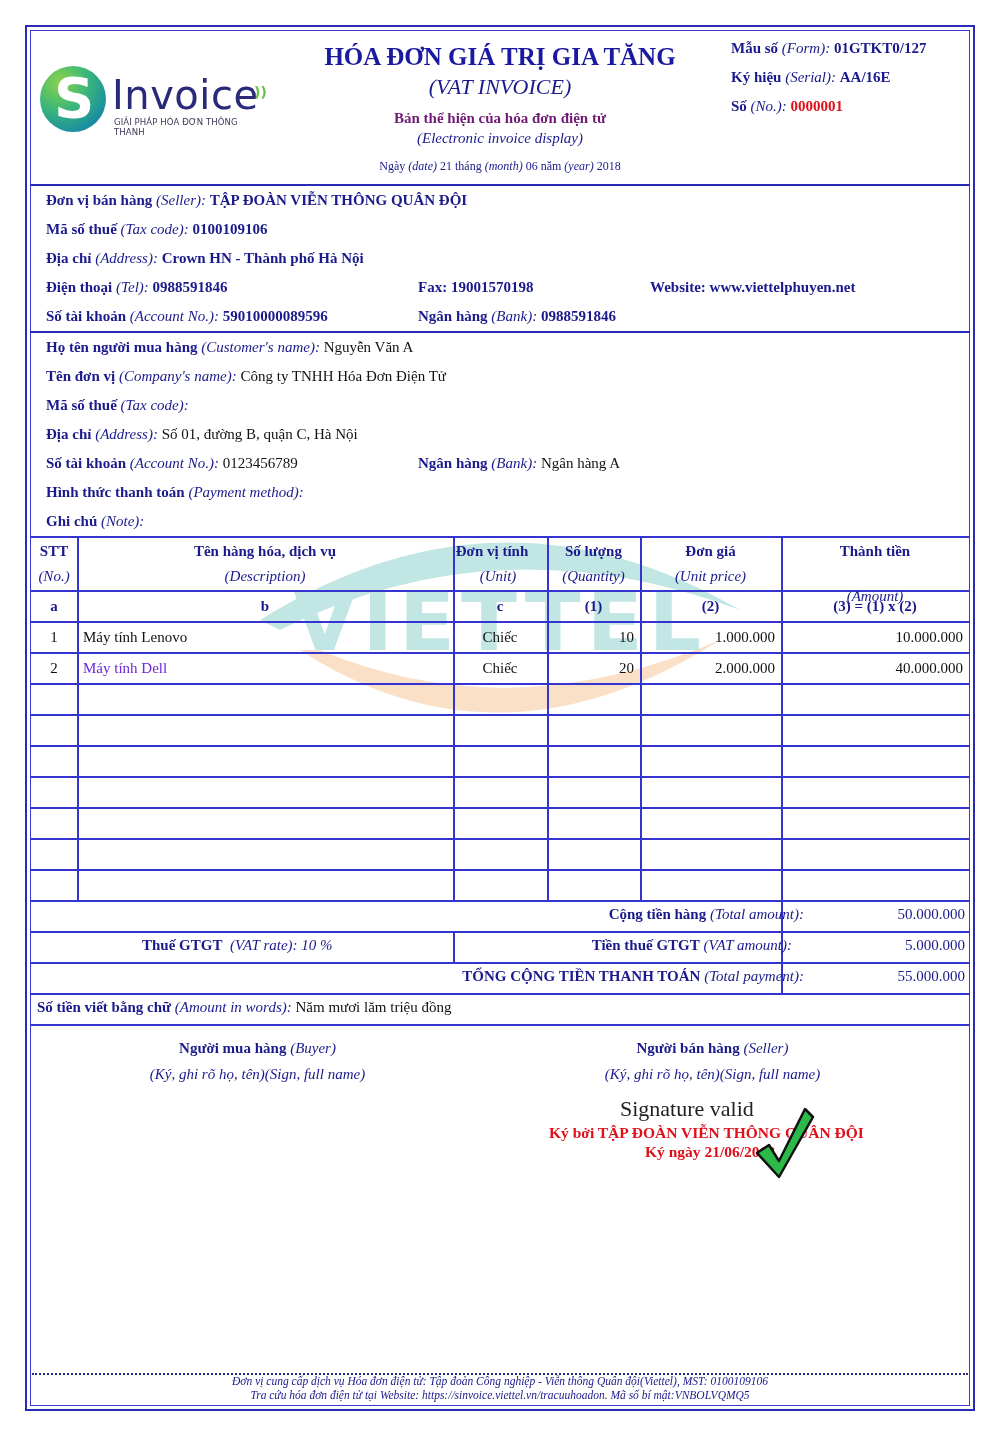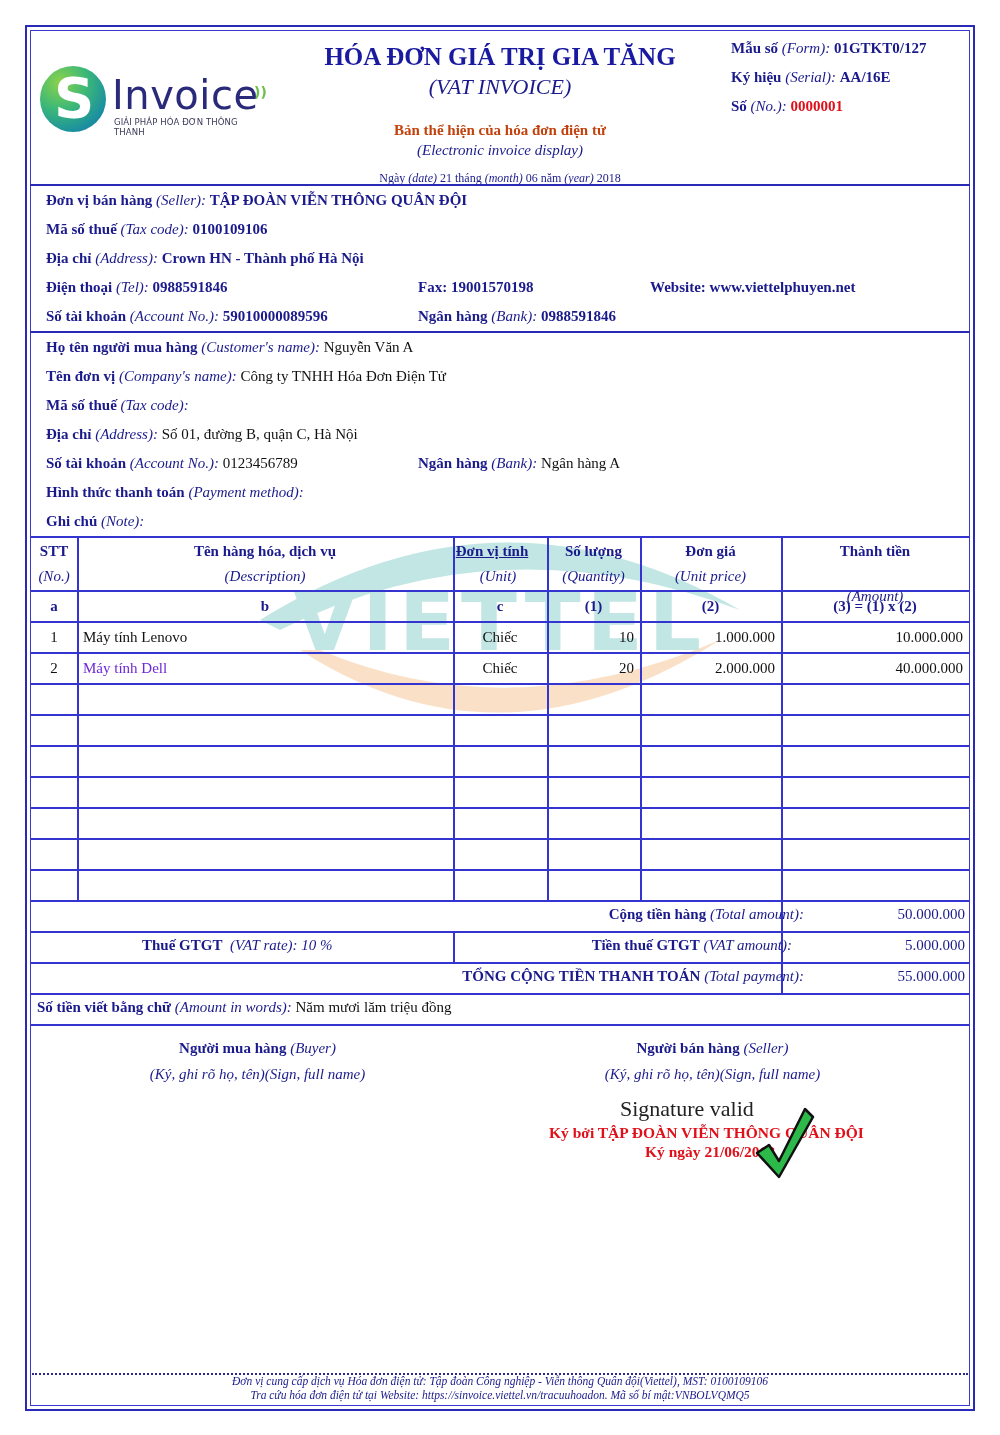--- a/index.html
+++ b/index.html
@@ -18,21 +18,21 @@
   .logo-circle { position: absolute; left: 0; top: 0; width: 66px; height: 66px; border-radius: 50%;
     background: radial-gradient(circle at 30% 25%, #8cd24a 0%, #3cb878 40%, #1a8fa0 75%, #1c6f9c 100%); }
   .logo-s { position: absolute; left: 14px; top: 2px; font-family: "DejaVu Sans", sans-serif; font-size: 56px; font-weight: bold; color: #fff; line-height: 60px; }
   .logo-text { position: absolute; left: 72px; top: 8px; font-family: "DejaVu Sans", sans-serif; font-size: 40px; color: #2a2a7a; line-height: 42px; letter-spacing: 0.5px; }
   .logo-waves { position: absolute; left: 214px; top: 18px; font-size: 14px; color: #6cc04a; font-family: "DejaVu Sans", sans-serif; font-weight: bold; }
   .logo-tag { position: absolute; left: 74px; top: 51px; font-family: "DejaVu Sans", sans-serif; font-size: 8.5px; color: #3a3a5a; letter-spacing: 0.1px; }
 
   .title-block { position: absolute; left: 300px; top: 40px; width: 400px; text-align: center; }
   .title-main { font-size: 25px; font-weight: bold; color: #1a1aa0; line-height: 34px; }
   .title-sub { font-size: 22px; font-style: italic; color: #1a1a8c; line-height: 26px; }
-  .title-desc { font-size: 15px; font-weight: bold; color: #c2410c; margin-top: 20px; line-height: 20px; }
+  .title-desc { font-size: 15px; font-weight: bold; color: #701a75; margin-top: 8px; line-height: 20px; }
   .title-desc-en { font-size: 15px; font-style: italic; color: #1a1a8c; line-height: 20px; }
   .title-date { font-size: 12px; color: #1a1a8c; margin-top: 8px; line-height: 20px; }
 
   .meta-block { position: absolute; left: 731px; top: 34px; font-size: 15px; line-height: 29px; }
 
   .hline { position: absolute; left: 30px; width: 940px; height: 2px; background: #2a2ab8; }
 
   .row { position: absolute; font-size: 15px; line-height: 20px; white-space: nowrap; }
   .grid-h { position: absolute; height: 2px; background: #3434d0; }
   .grid-v { position: absolute; width: 2px; background: #3434d0; }
@@ -214,21 +214,21 @@
     <div class="grid-v" style="left:640px; top:536px; height:364px;"></div>
     <div class="grid-v" style="left:781px; top:536px; height:364px;"></div>
     <div class="grid-v" style="left:781px; top:900px; height:93px;"></div>
     <div class="grid-v" style="left:453px; top:931px; height:31px;"></div>
     <div class="cell center b" style="left:31px; width:46px; top:541px;">STT</div>
     <div class="cell center i" style="left:31px; width:46px; top:566px;">(No.)</div>
     <div class="cell center b" style="left:31px; width:46px; top:596px;">a</div>
     <div class="cell center b" style="left:77px; width:376px; top:541px;">Tên hàng hóa, dịch vụ</div>
     <div class="cell center i" style="left:77px; width:376px; top:566px;">(Description)</div>
     <div class="cell center b" style="left:77px; width:376px; top:596px;">b</div>
-    <div class="cell center b" style="left:453px; width:78px; top:541px;text-decoration:underline;">Đơn vị tính</div>
+    <div class="cell center b" style="left:453px; width:78px; top:541px;">Đơn vị tính</div>
     <div class="cell center i" style="left:453px; width:90px; top:566px;">(Unit)</div>
     <div class="cell center b" style="left:453px; width:94px; top:596px;">c</div>
     <div class="cell center b" style="left:547px; width:93px; top:541px;">Số lượng</div>
     <div class="cell center i" style="left:547px; width:93px; top:566px;">(Quantity)</div>
     <div class="cell center b" style="left:547px; width:93px; top:596px;">(1)</div>
     <div class="cell center b" style="left:640px; width:141px; top:541px;">Đơn giá</div>
     <div class="cell center i" style="left:640px; width:141px; top:566px;">(Unit price)</div>
     <div class="cell center b" style="left:640px; width:141px; top:596px;">(2)</div>
     <div class="cell center b" style="left:781px; width:188px; top:541px;">Thành tiền</div>
     <div class="cell center i" style="left:781px; width:188px; top:586px;">(Amount)</div>

